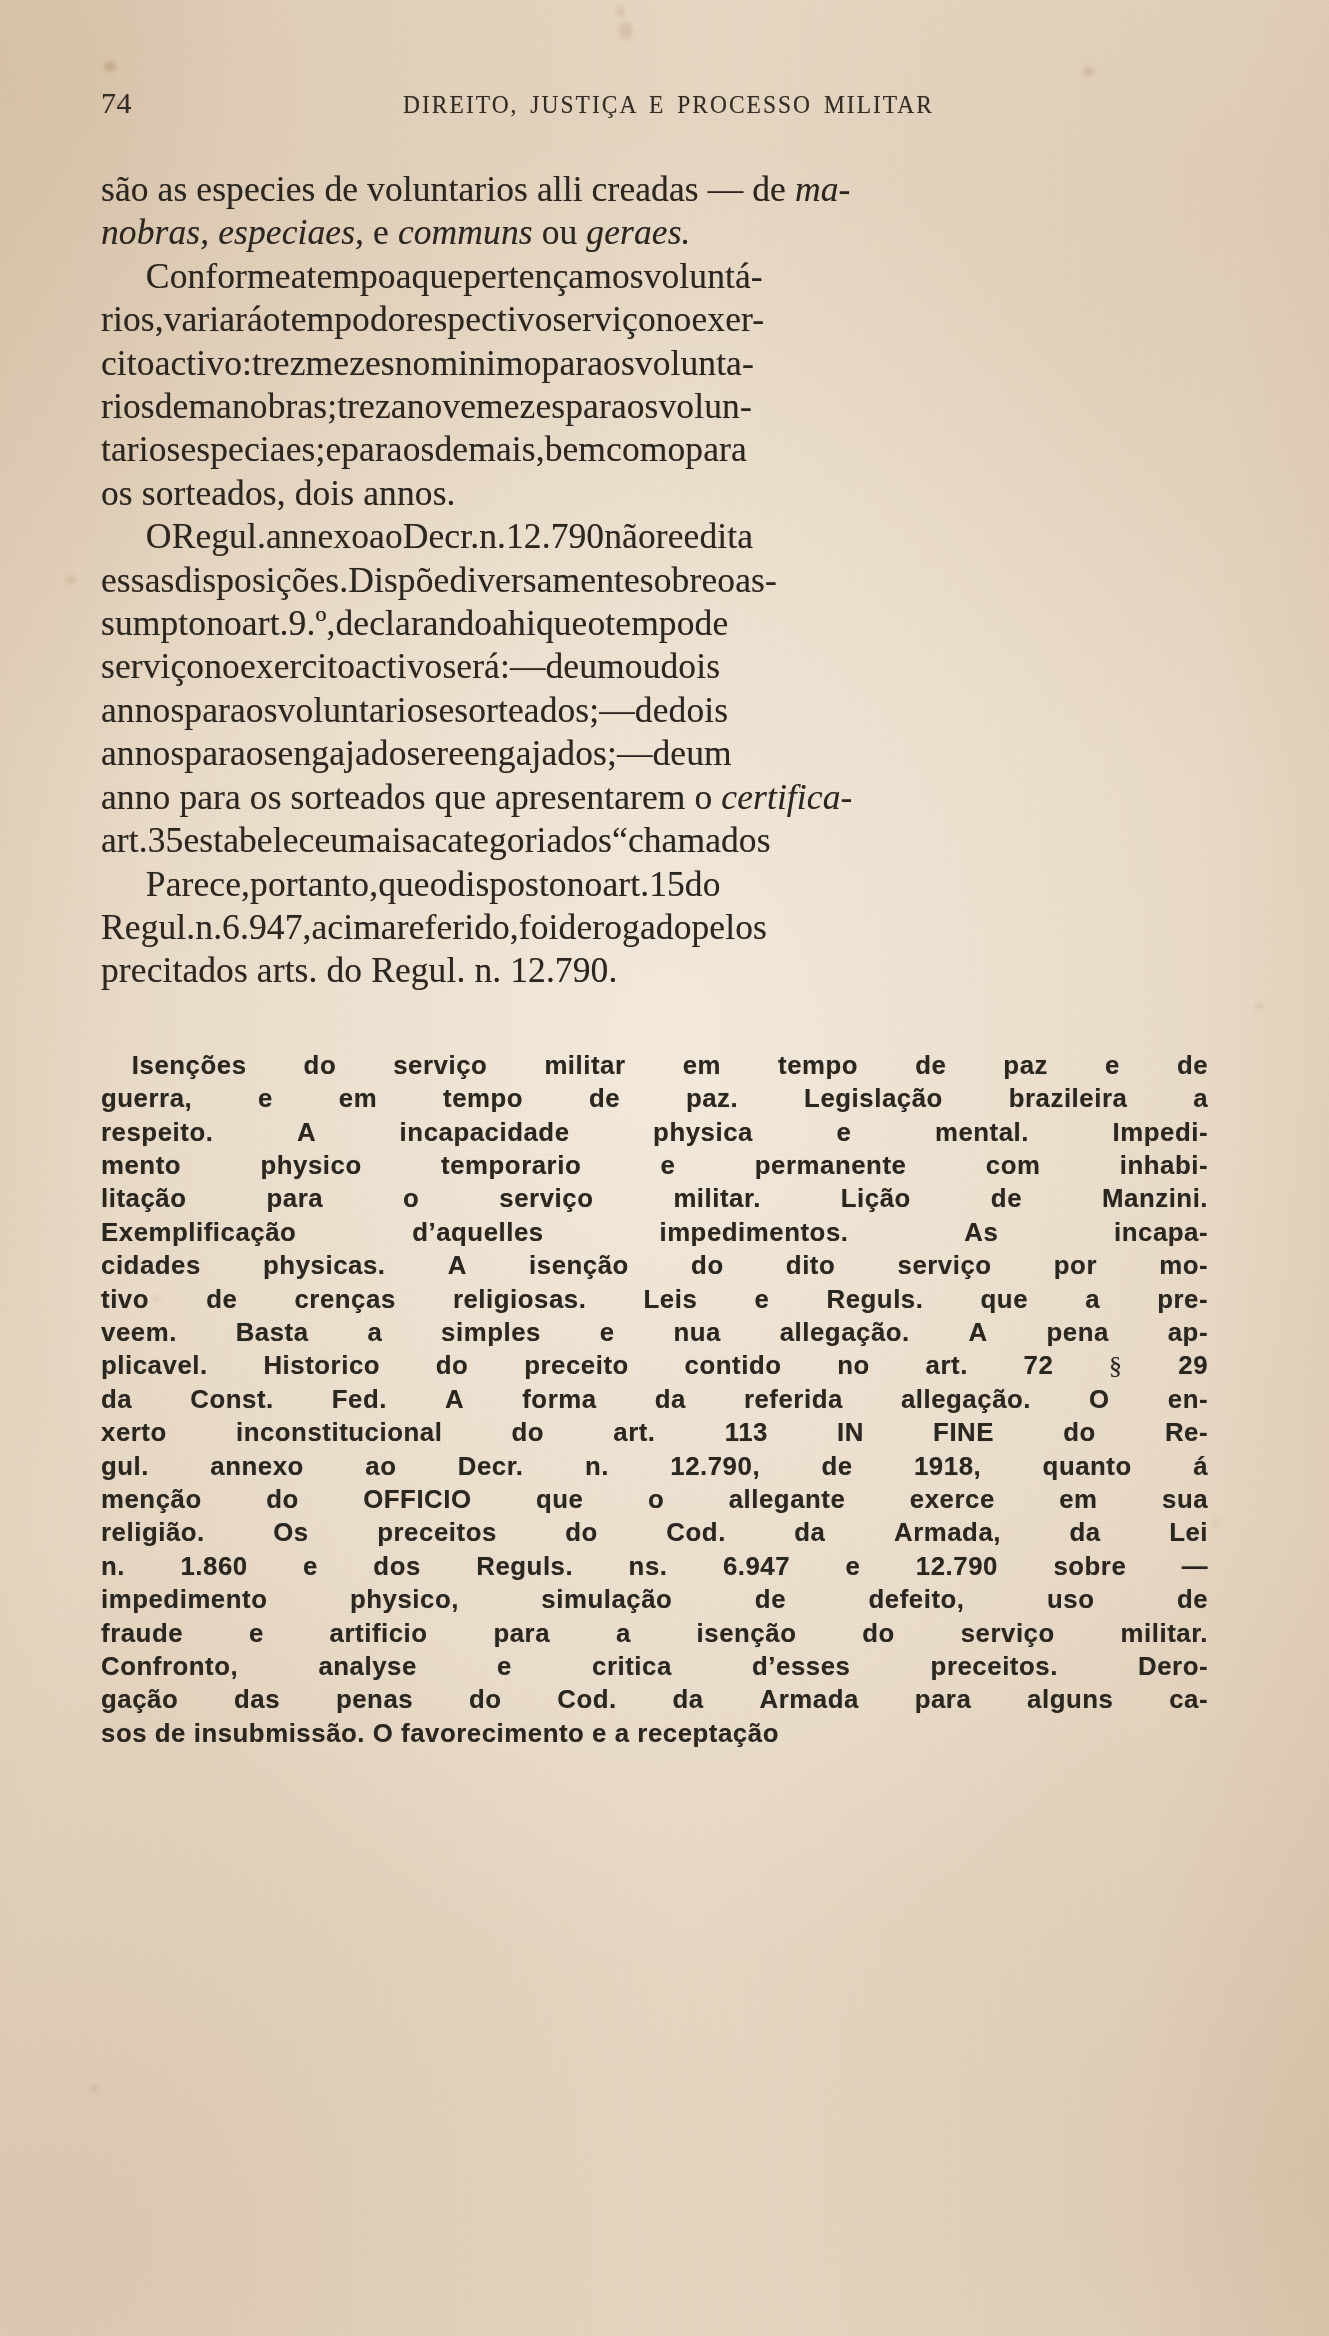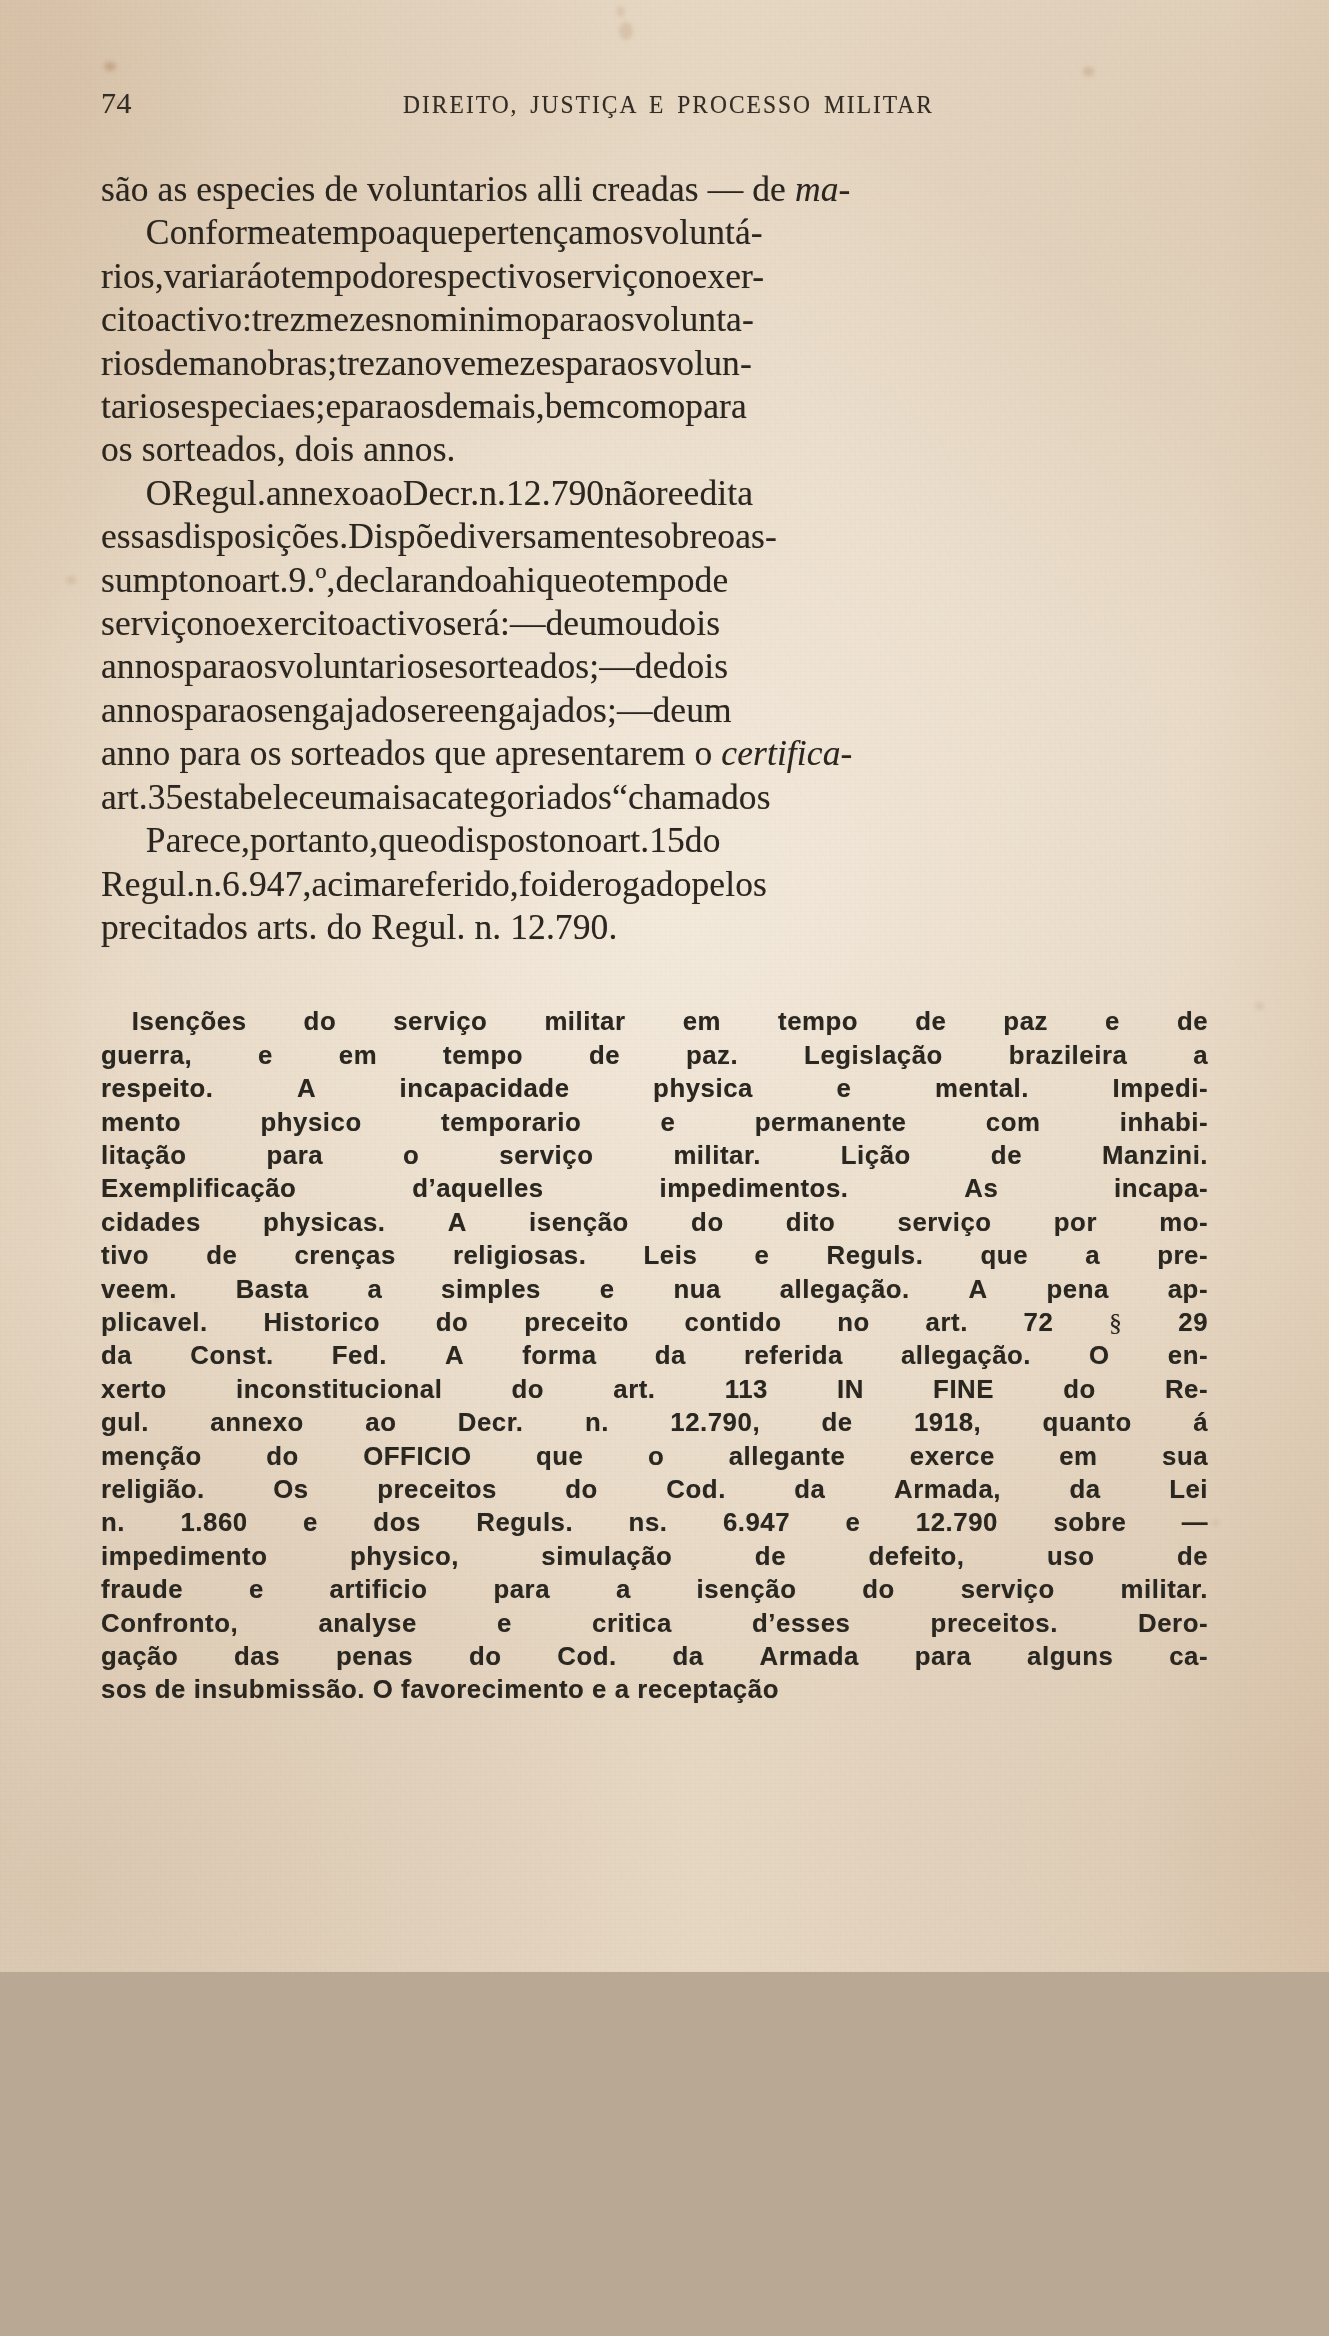--- a/index.html
+++ b/index.html
@@ -6,21 +6,21 @@
   html, body {
     margin: 0;
     padding: 0;
     background: #b8a894;
   }
 
   
   .page {
     position: relative;
     width: 1329px;
-    height: 1972px;
+    height: 2336px;
     margin: 0 auto;
     overflow: hidden;
     background-color: #e6d7c3;
     background-image:
       radial-gradient(ellipse 70% 55% at 50% 45%, rgba(255,250,242,0.55) 0%, rgba(255,250,242,0.0) 72%),
       radial-gradient(circle at 6% 4%,  rgba(170,130,92,0.16) 0%, rgba(170,130,92,0) 26%),
       radial-gradient(circle at 96% 8%, rgba(170,130,92,0.13) 0%, rgba(170,130,92,0) 24%),
       radial-gradient(circle at 4% 96%, rgba(160,120,84,0.17) 0%, rgba(160,120,84,0) 28%),
       radial-gradient(circle at 97% 93%,rgba(160,120,84,0.15) 0%, rgba(160,120,84,0) 26%),
       linear-gradient(97deg, rgba(196,163,126,0.22) 0%, rgba(196,163,126,0.0) 16%),
@@ -157,20 +157,21 @@
   <div class="content inky">
 
     <div class="runhead">
       <div class="folio">74</div>
       <div class="runtitle">DIREITO, JUSTIÇA E PROCESSO MILITAR</div>
     </div>
 
     <div class="body-block" id="body-block">
         <div>
           <div class="ln"><span>são as especies de voluntarios alli creadas — de </span><i>ma-</i></div>
+          <div class="ln"><i>nobras, especiaes,</i><span> e </span><i>communs</i><span> ou </span><i>geraes.</i></div>
         </div>
         <div>
           <div class="ln j">
             <span>     Conforme</span>
             <span>a</span>
             <span>tempo</span>
             <span>a</span>
             <span>que</span>
             <span>pertençam</span>
             <span>os</span>

